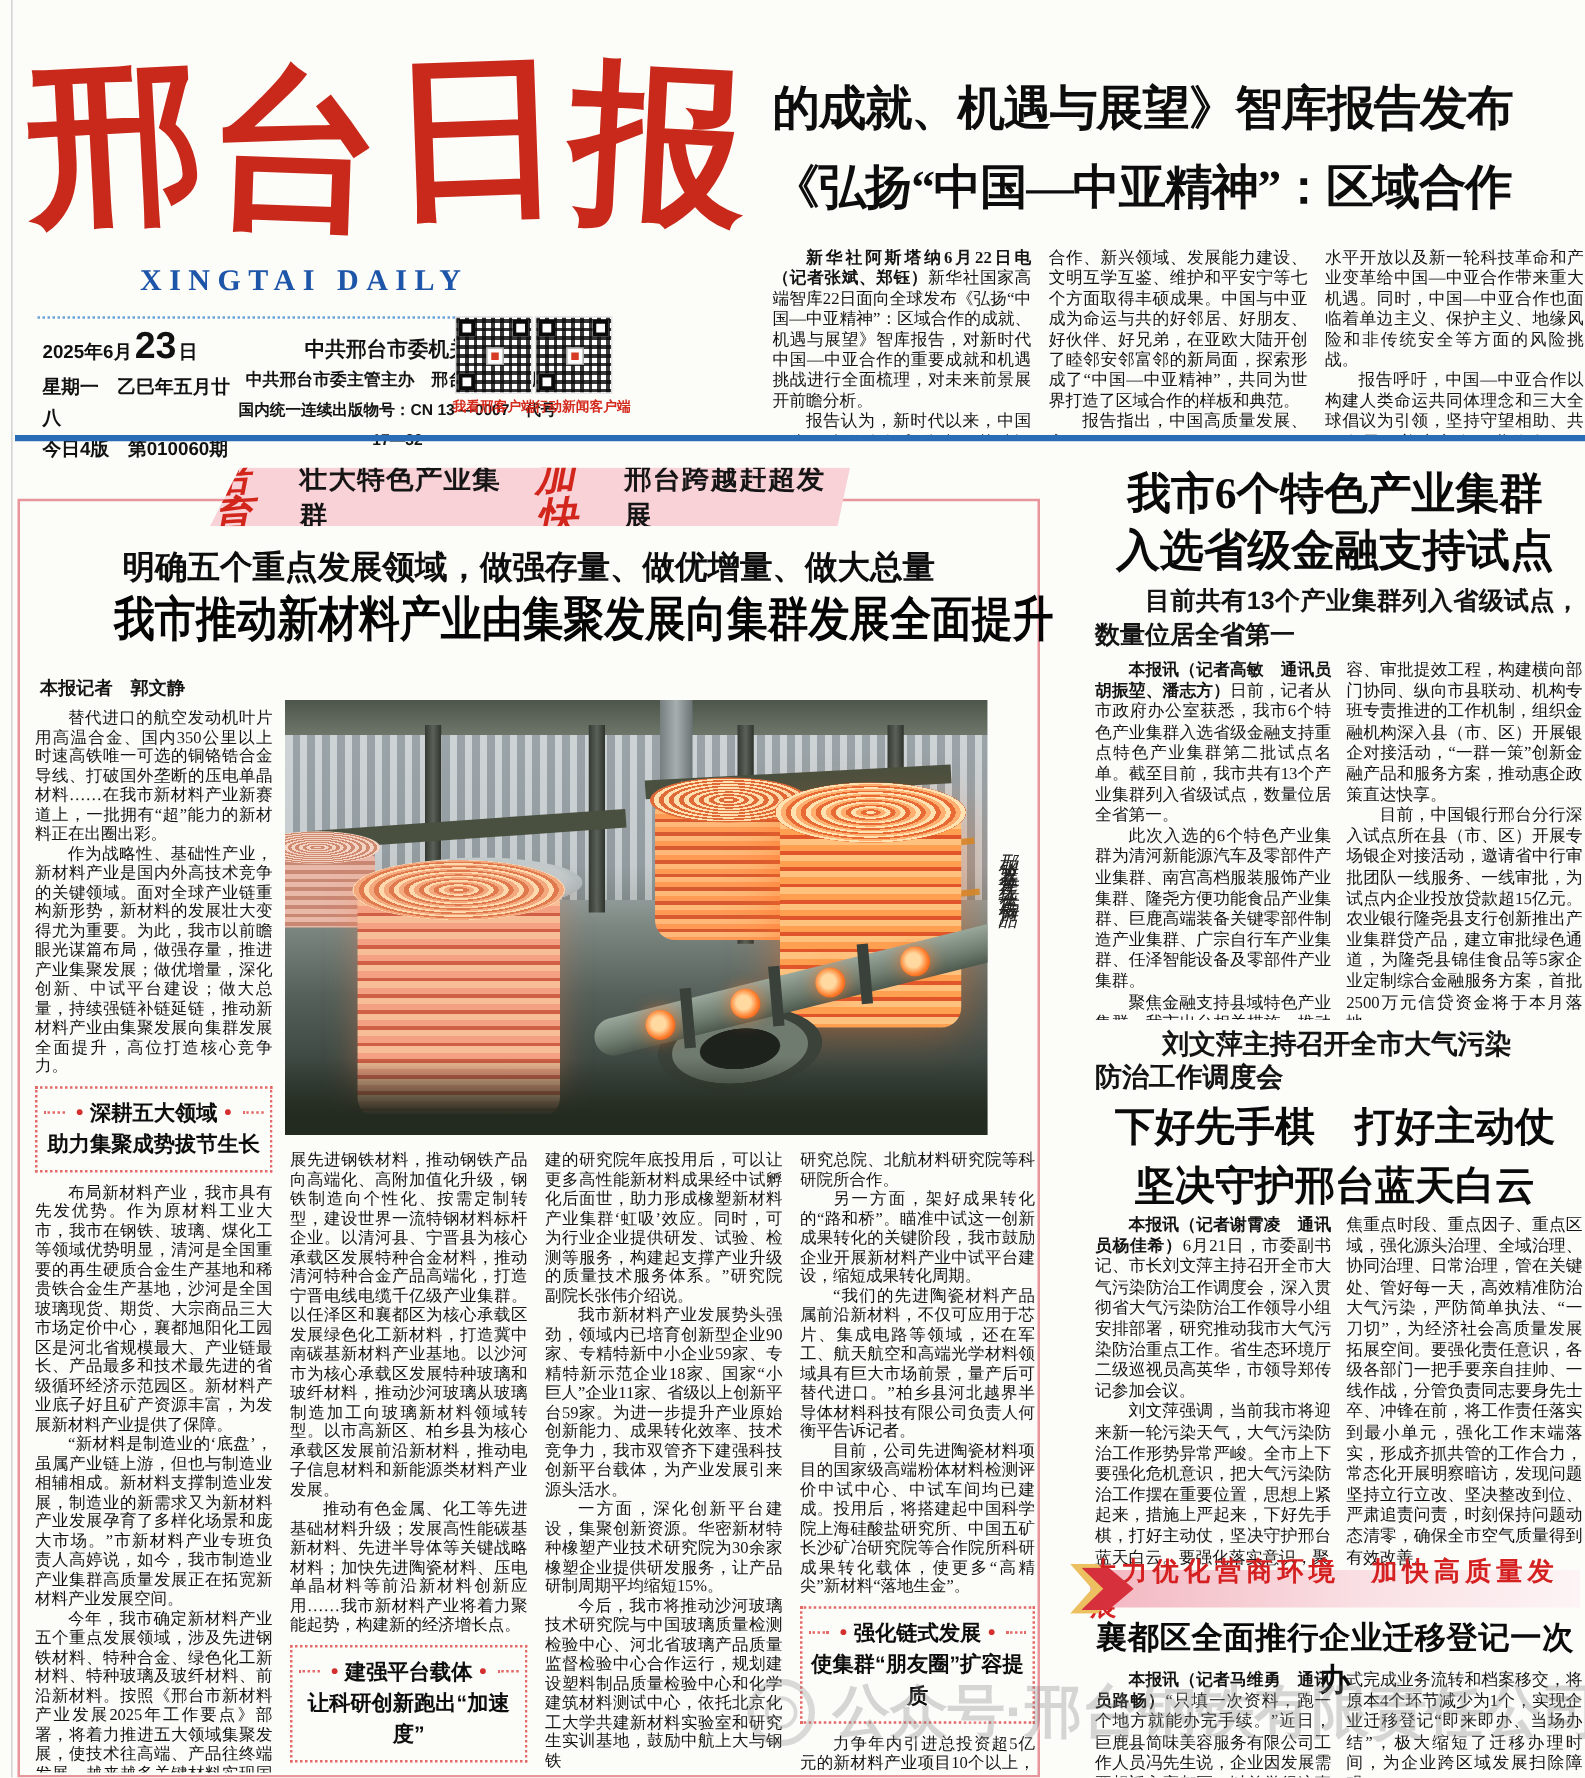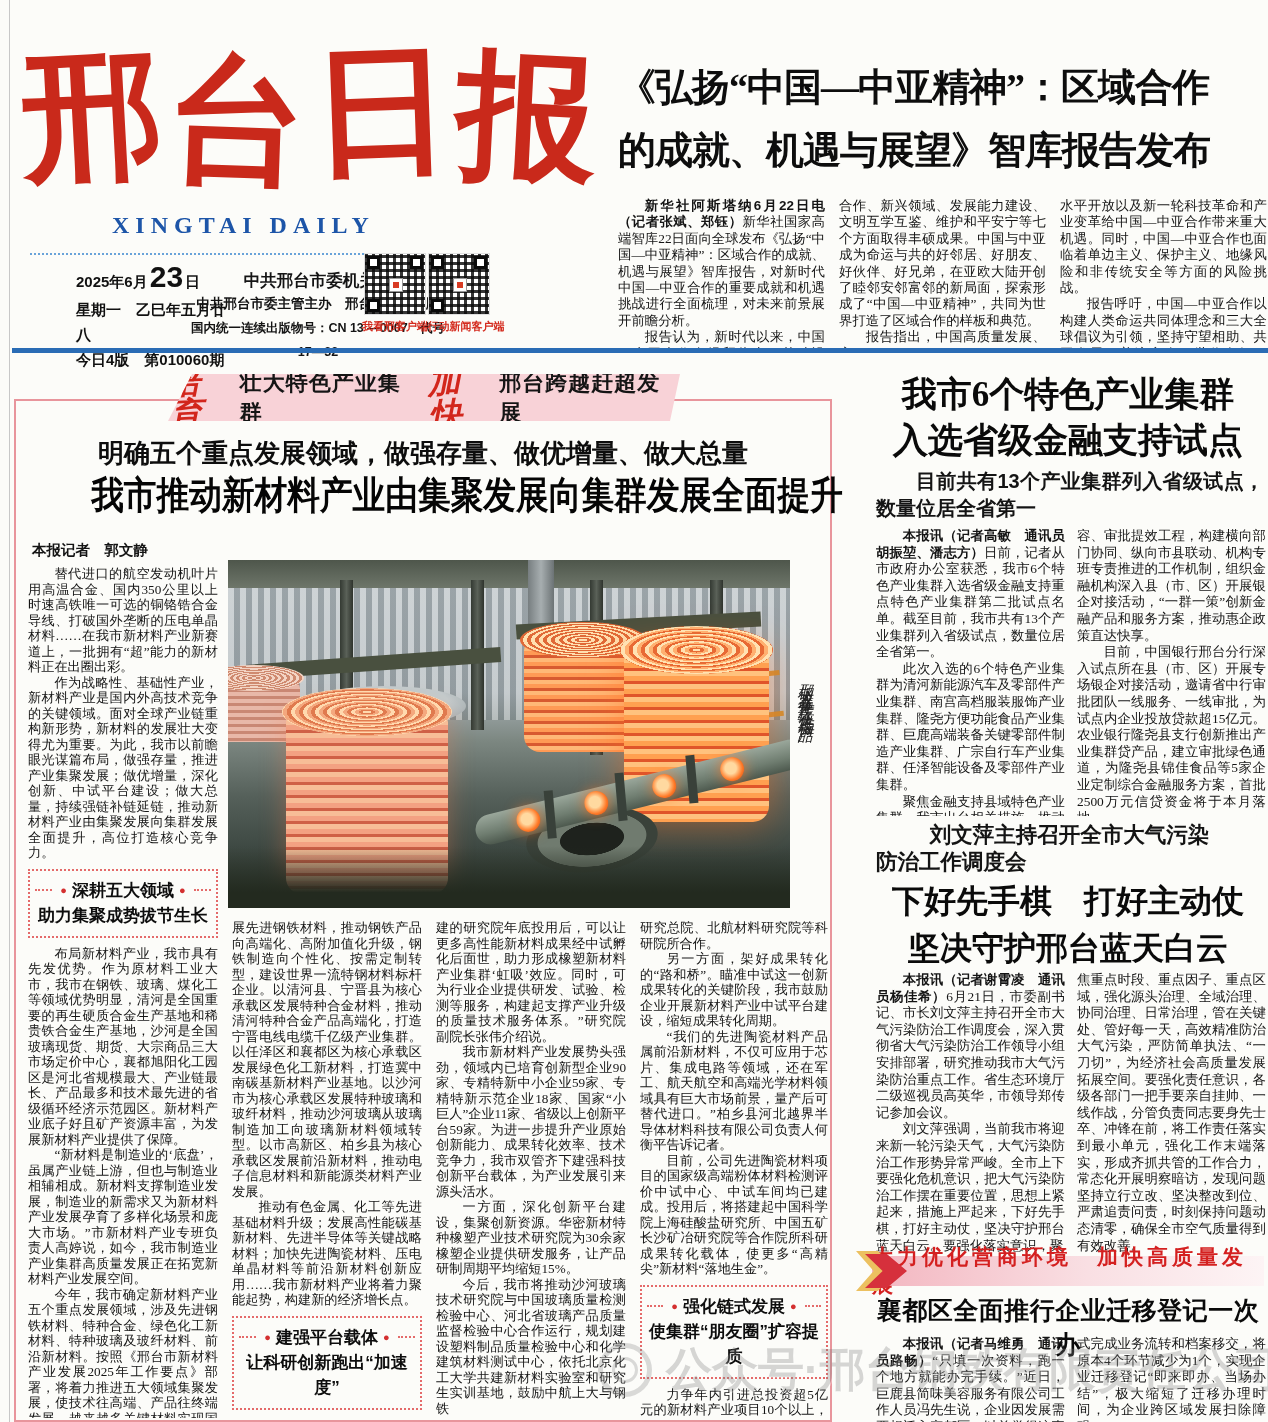--- a/index.html
+++ b/index.html
@@ -10,21 +10,21 @@
   }
   *{margin:0;padding:0;box-sizing:border-box;}
   html,body{width:1268px;height:1422px;}
   body{position:relative;background:#fcfcf9;overflow:hidden;font-family:var(--serif);color:#141414;}
   
   .page-edge{position:absolute;left:9px;top:0;height:100%;border-left:1px solid #c8c8c8;}
   .masthead-title{position:absolute;left:22px;top:16px;width:575px;height:198px;display:flex;justify-content:space-between;align-items:center;font-family:var(--serif);font-weight:900;font-size:140px;color:var(--red);line-height:1;}
   .masthead-title span{display:inline-block;}
   .masthead-en{position:absolute;left:112px;top:212px;width:300px;font-family:var(--serif);font-weight:bold;font-size:24px;letter-spacing:6px;color:#1d55a8;}
   .dotted-rule{position:absolute;left:30px;top:253px;width:362px;border-top:2px dotted #69a3d9;}
-  .date-block{position:absolute;left:34px;top:262px;width:160px;font-family:var(--sans);font-size:14px;color:#111;margin-left:42px;}
+  .date-block{position:absolute;left:34px;top:262px;width:160px;font-family:var(--sans);font-size:14px;color:#111;}
   .date-l1{font-size:15px;line-height:30px;font-weight:bold;}
   .date-l1 .day{font-size:30px;font-weight:bold;padding:0 2px;}
   .date-l2,.date-l3{line-height:25px;font-size:15px;font-weight:bold;}
   .org-block{position:absolute;left:186px;top:268px;width:264px;text-align:center;font-family:var(--sans);}
   .org-l1{font-size:16.5px;font-weight:bold;line-height:24px;}
   .org-l2{font-size:13.5px;font-weight:bold;line-height:24px;}
   .org-l3{font-size:12.5px;font-weight:bold;line-height:24px;}
   .qr{position:absolute;width:62px;height:62px;top:253px;background:#fff;border:1px solid #e0e0e0;
       background-image:repeating-linear-gradient(0deg,rgba(10,10,10,.82) 0 3px,transparent 3px 7px),
                        repeating-linear-gradient(90deg,rgba(10,10,10,.82) 0 3px,transparent 3px 7px);}
@@ -33,21 +33,21 @@
   .qr u{position:absolute;left:24px;top:24px;width:14px;height:14px;background:#fff;border:1px solid #999;display:block;}
   .qr u::after{content:"";position:absolute;left:3px;top:3px;right:3px;bottom:3px;background:#d83b24;}
   .qr-label{position:absolute;top:319px;text-align:center;font-family:var(--sans);font-size:11px;font-weight:bold;color:#d42b1e;line-height:14px;}
   .top-headline{position:absolute;left:618px;top:56px;width:650px;font-family:var(--serif);font-weight:900;font-size:38px;line-height:63px;letter-spacing:-1px;color:#0d0d0d;}
   .top-body{position:absolute;left:618px;top:198px;width:650px;height:150px;overflow:hidden;display:flex;gap:14px;}
   .top-body .tcol{width:207px;height:100%;overflow:hidden;font-size:13.4px;line-height:16.4px;text-align:justify;}
   .blue-bar{position:absolute;left:12px;top:348px;width:1256px;height:5px;background:var(--blue);}
   
   .para{margin:0;text-indent:2em;text-align:justify;}
   .para.noind{text-indent:0;}
-  .para b{font-family:Liberation Sans, sans-serif;font-weight:bold;}
+  .para b{font-family:Liberation Serif, serif;font-weight:bold;}
   
   .main-box{position:absolute;left:14px;top:399px;width:818px;height:1023px;border:2px solid #e8959c;background:transparent;}
   .banner1{position:absolute;left:168px;top:374px;width:512px;height:47px;background:#f8d2d7;clip-path:polygon(24px 0,100% 0,calc(100% - 10px) 100%,0 100%);display:flex;align-items:center;justify-content:center;gap:7px;z-index:3;}
   .banner1 .cal{font-family:var(--serif);font-style:italic;font-weight:900;font-size:33px;color:#d2261c;line-height:1;transform:rotate(-3deg);}
   .banner1 .blk{font-family:var(--sans);font-weight:bold;font-size:22px;color:#151515;letter-spacing:1px;}
   .main-kicker{position:absolute;left:30px;top:436px;width:786px;text-align:center;font-family:var(--serif);font-weight:900;font-size:26px;color:#0d0d0d;}
   .main-headline{position:absolute;left:30px;top:470px;width:786px;text-align:center;}
   .main-headline .mh-inner{display:inline-block;white-space:nowrap;transform:scaleX(.86);transform-origin:center;font-family:var(--sans);font-weight:900;font-size:38px;letter-spacing:0;color:#050505;}
   .byline{position:absolute;left:32px;top:541px;font-family:var(--sans);font-weight:bold;font-size:14.5px;text-align:right;}
   
@@ -149,22 +149,22 @@
 <div class="qr" style="left:428px;">
     <i class="tl"></i>
     <i class="tr"></i>
     <i class="bl"></i>
     <u></u>
   </div>
 <div class="qr-label" style="left:352px;width:86px;font-family:Liberation Serif, serif;">我看邢客户端</div>
 <div class="qr-label" style="left:420px;width:92px;">行动新闻客户端</div>
 
 <div class="top-headline">
+  <div>的成就、机遇与展望》智库报告发布</div>
   <div>《弘扬“中国—中亚精神”：区域合作</div>
-  <div>的成就、机遇与展望》智库报告发布</div>
 </div>
 <div class="top-body">
   <div class="tcol">
       <p class="para"><b>新华社阿斯塔纳6月22日电（记者张斌、郑钰）</b>新华社国家高端智库22日面向全球发布《弘扬“中国—中亚精神”：区域合作的成就、机遇与展望》智库报告，对新时代中国—中亚合作的重要成就和机遇挑战进行全面梳理，对未来前景展开前瞻分析。</p>
       <p class="para">报告认为，新时代以来，中国—中亚合作在经贸往来、基础设施、能源</p>
     </div>
   <div class="tcol">
       <p class="para noind">合作、新兴领域、发展能力建设、文明互学互鉴、维护和平安宁等七个方面取得丰硕成果。中国与中亚成为命运与共的好邻居、好朋友、好伙伴、好兄弟，在亚欧大陆开创了睦邻安邻富邻的新局面，探索形成了“中国—中亚精神”，共同为世界打造了区域合作的样板和典范。</p>
       <p class="para">报告指出，中国高质量发展、高</p>
     </div>

